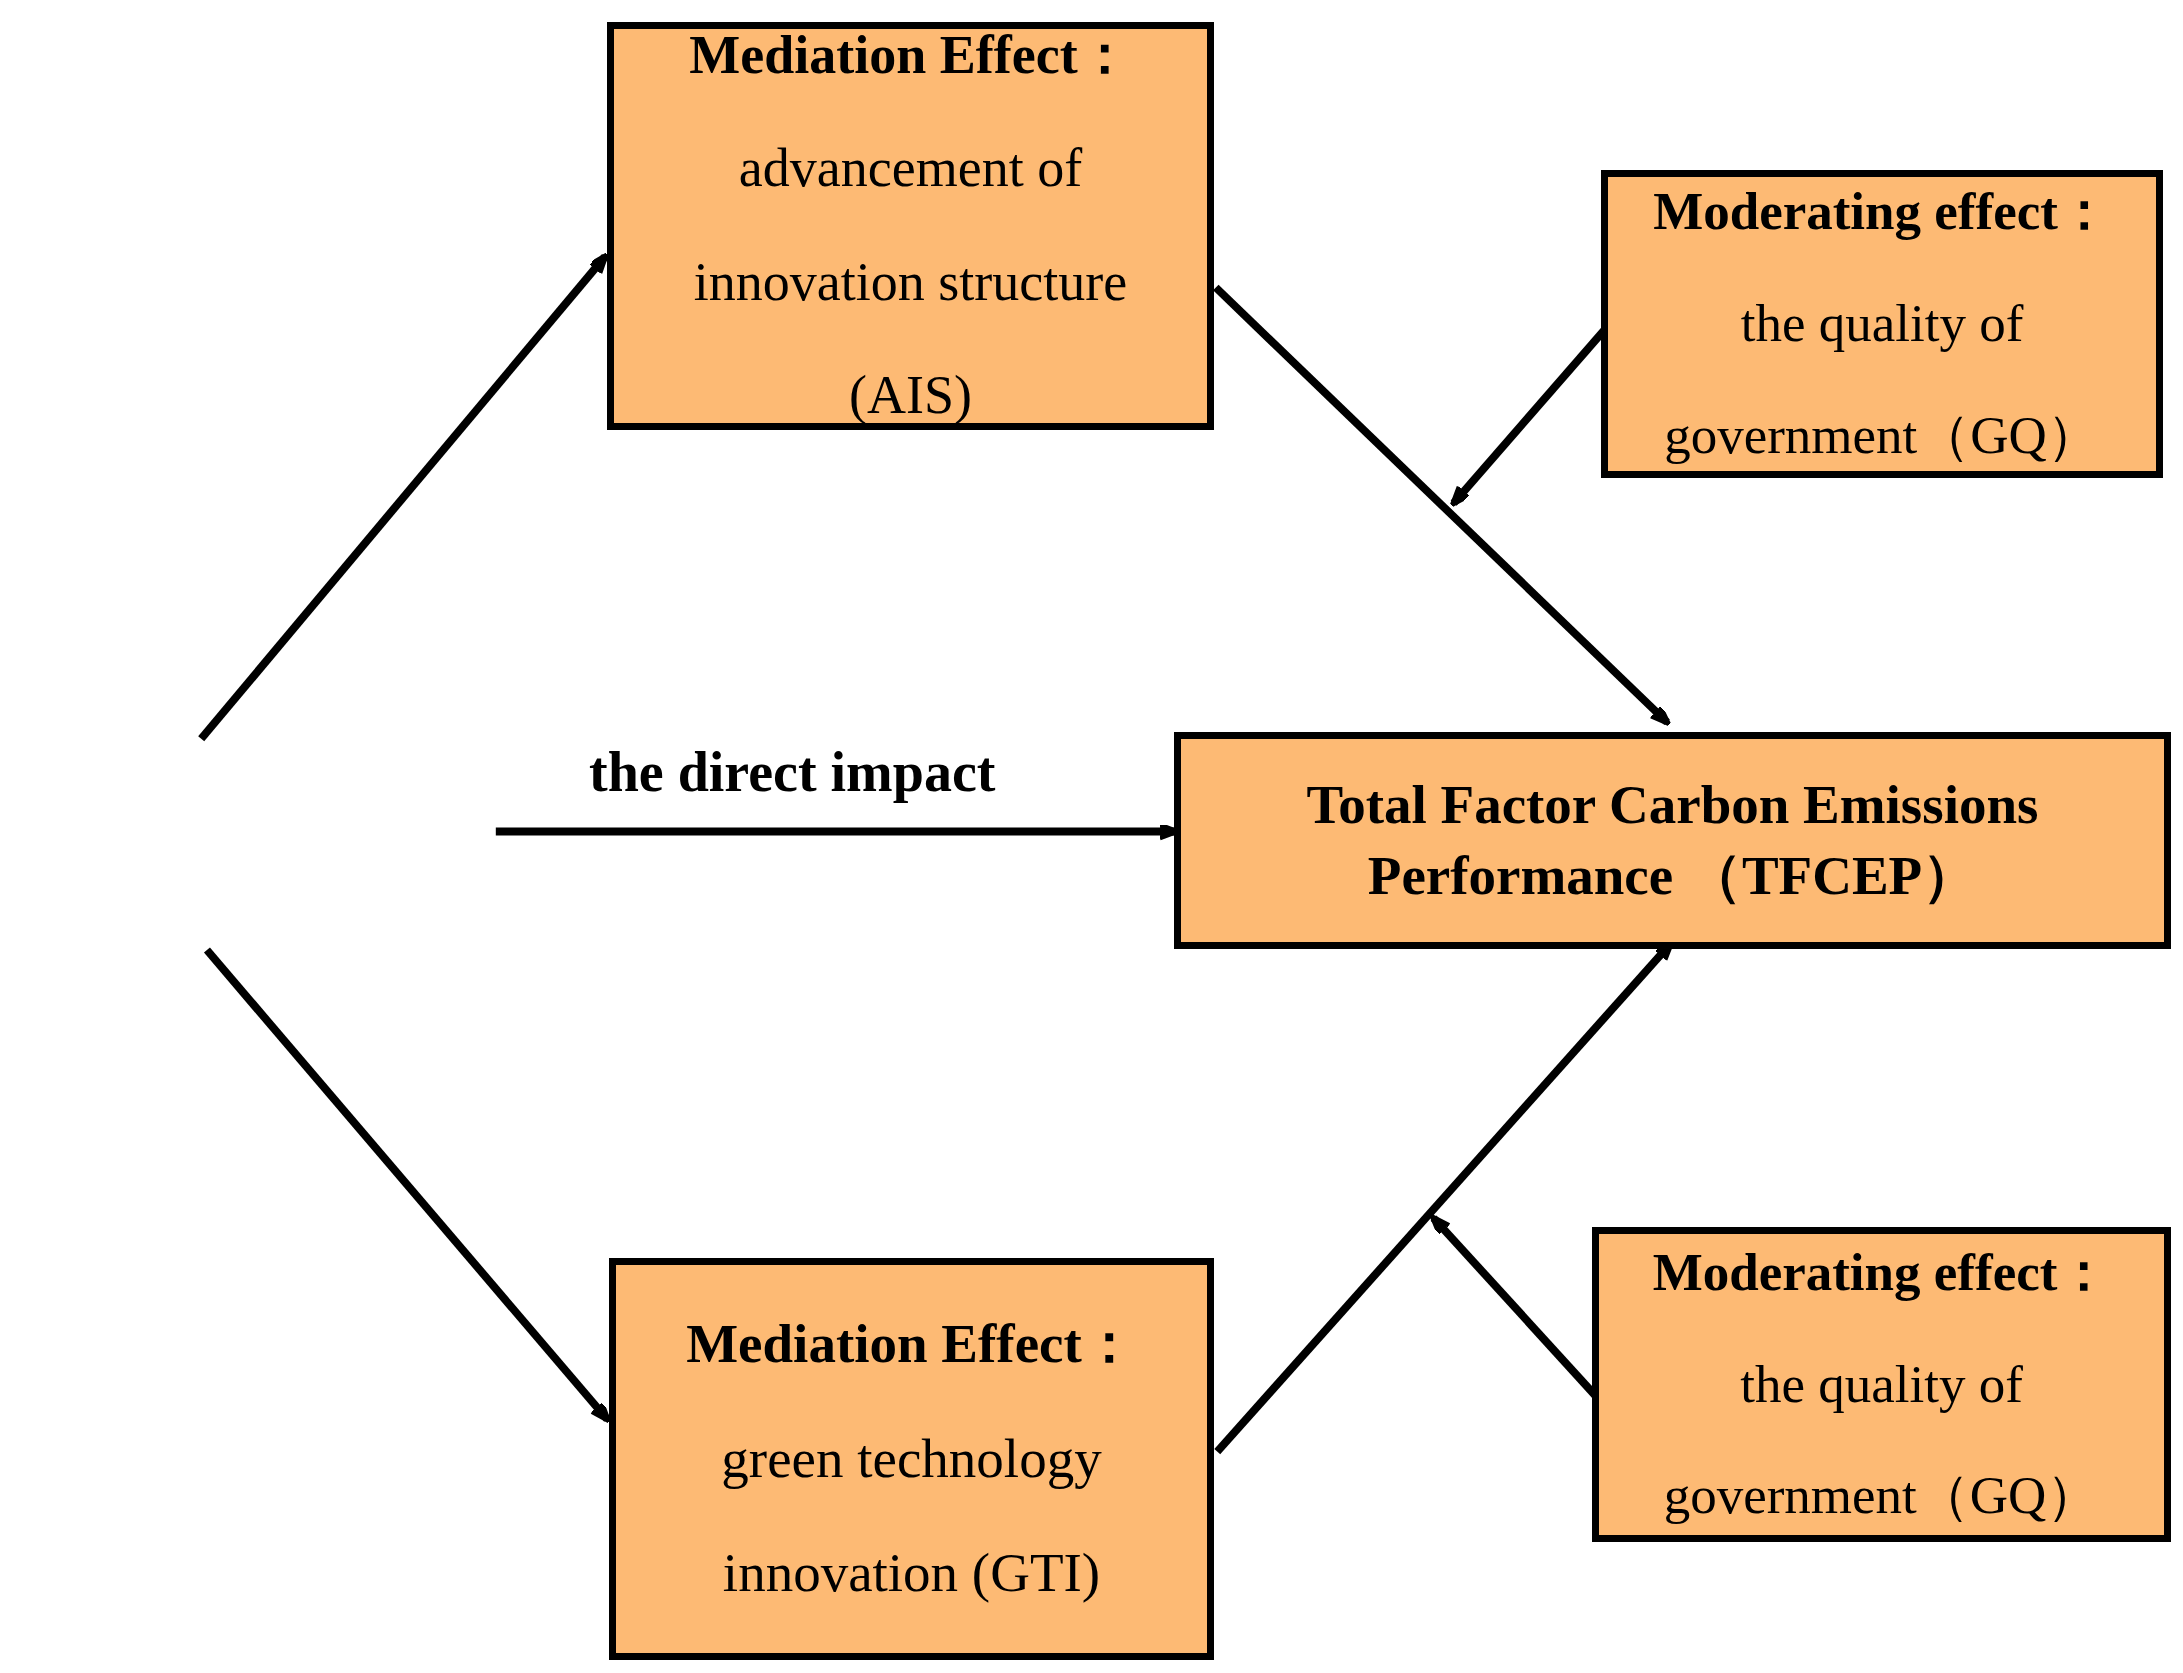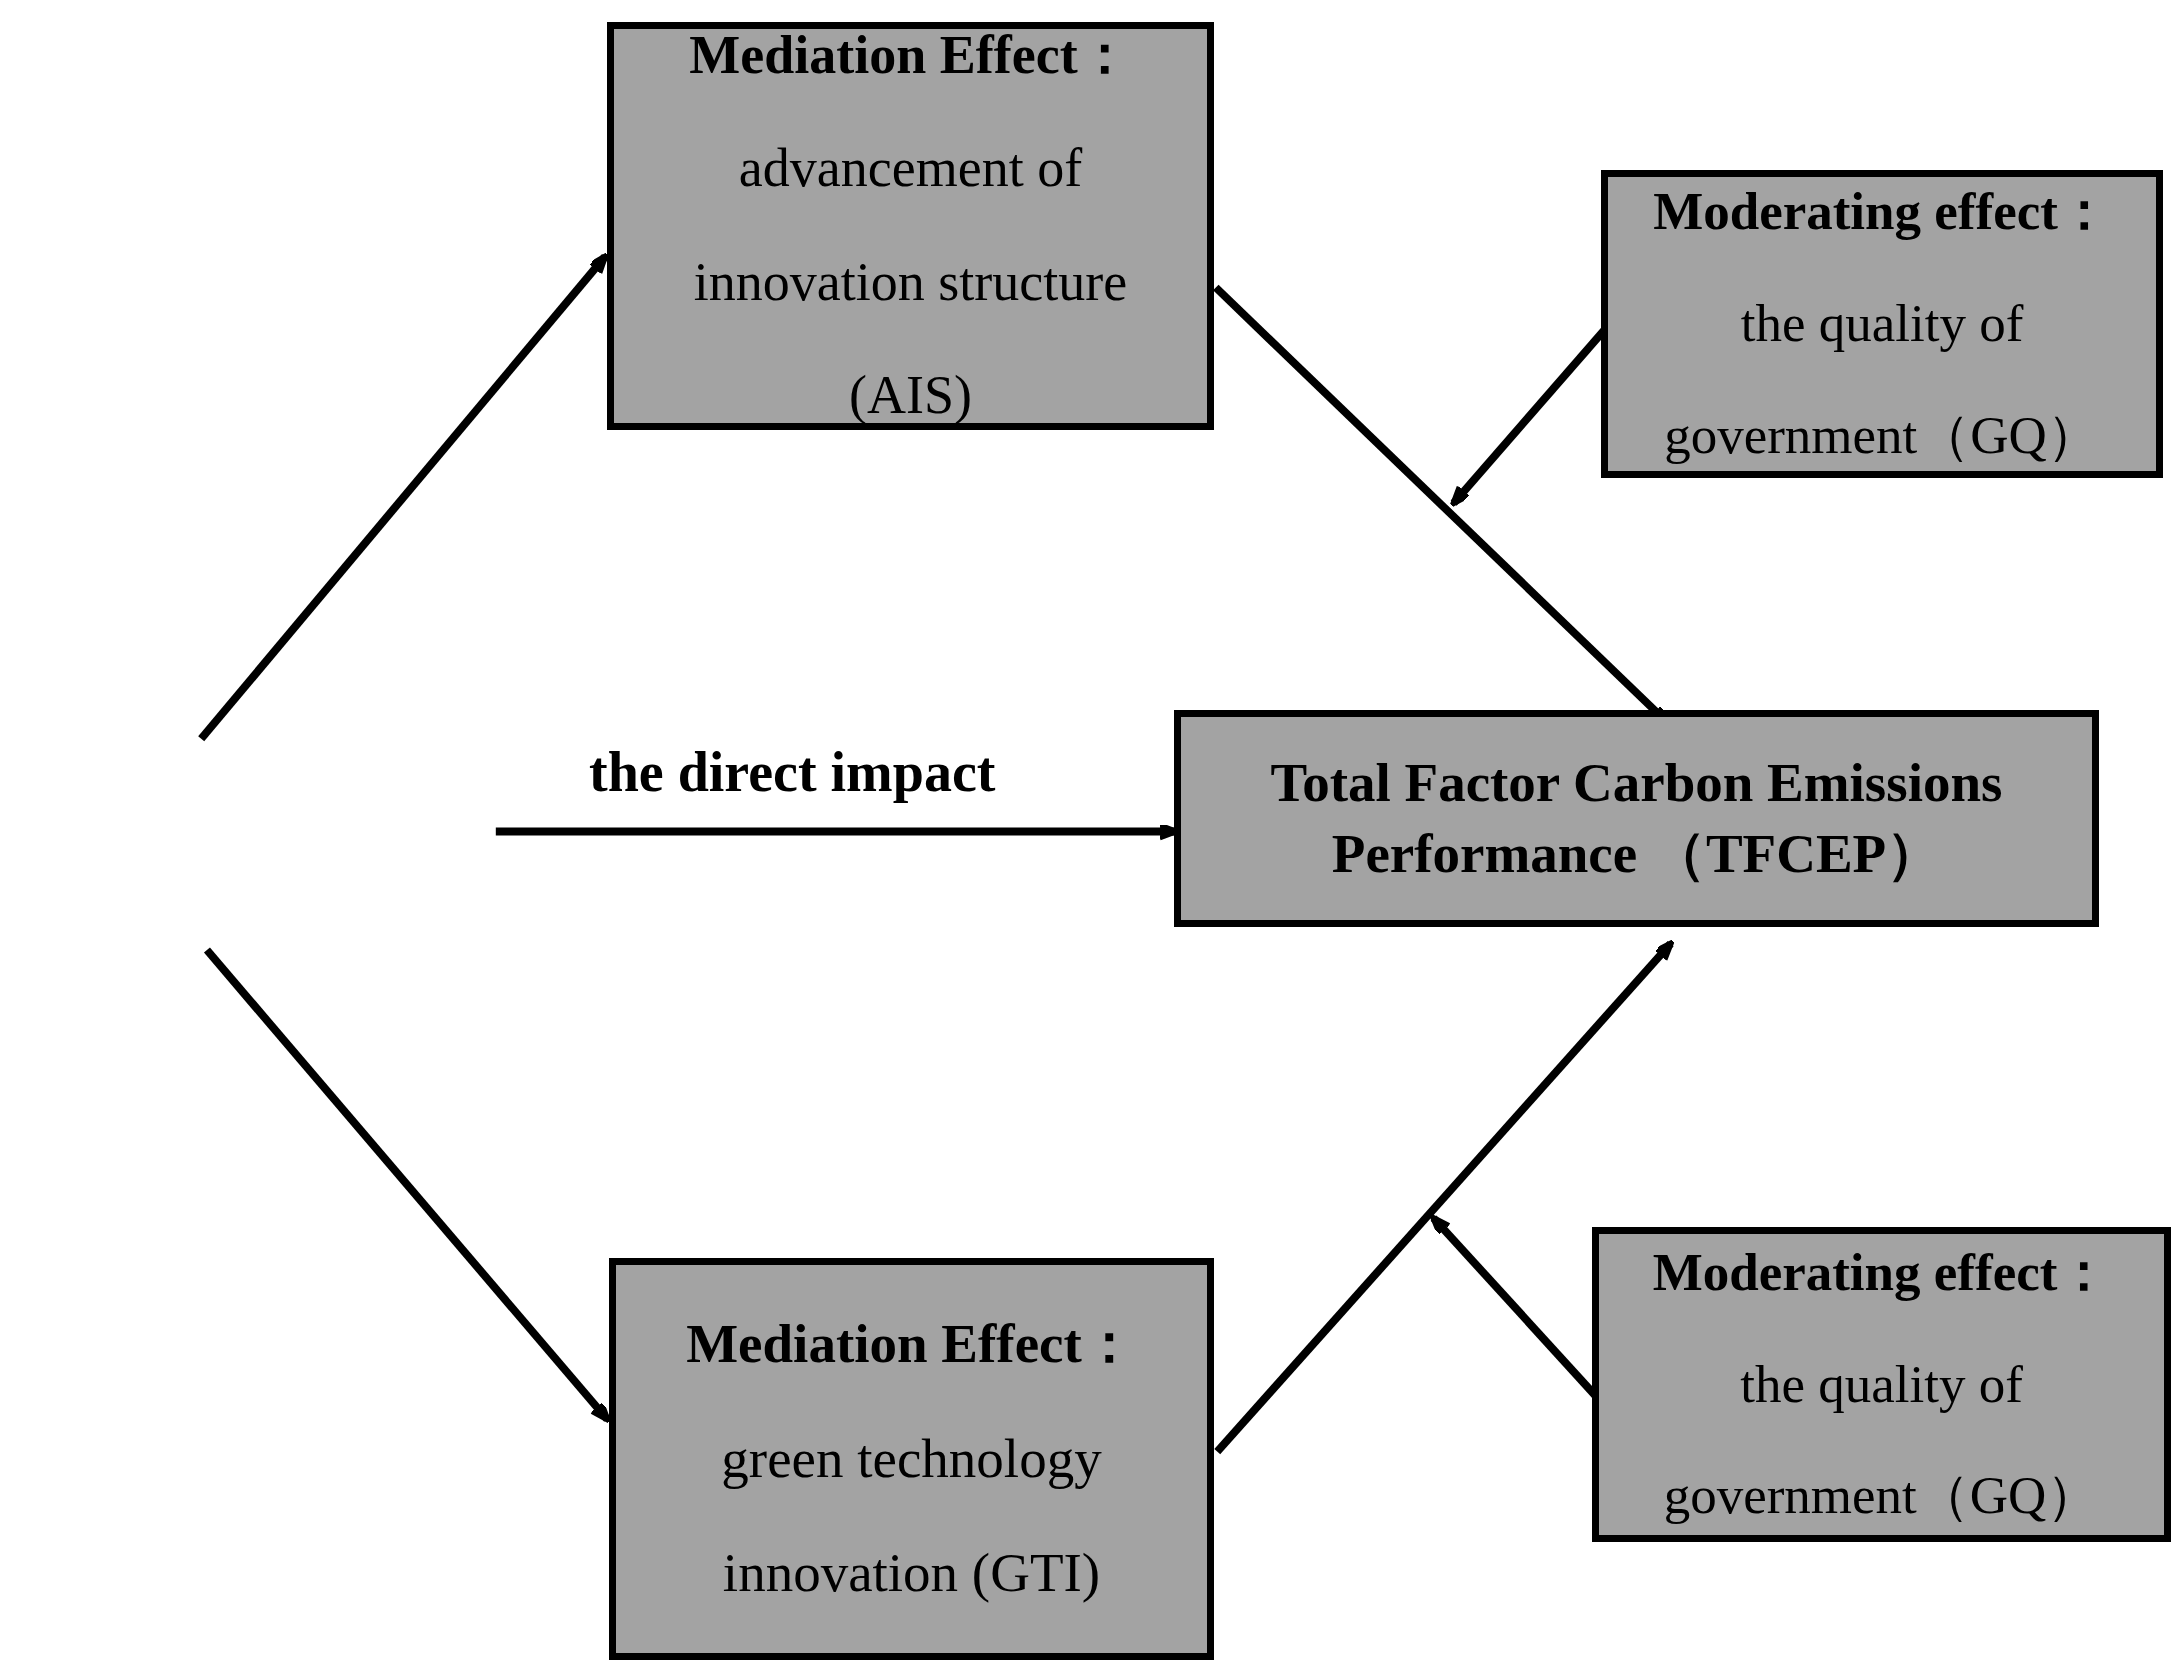--- a/index.html
+++ b/index.html
@@ -23,21 +23,21 @@
     position: absolute;
     top: 0;
     left: 0;
     width: 2183px;
     height: 1673px;
     overflow: visible;
   }
   .node-box {
     position: absolute;
     box-sizing: border-box;
-    background: #a3a3a3;
+    background: #fdba74;
     border: 7.2px solid #000000;
     display: flex;
     flex-direction: column;
     align-items: center;
     justify-content: center;
     text-align: center;
     color: #000000;
     z-index: 3;
   }
   .node-line {
@@ -55,21 +55,21 @@
   }
   #node-gq-top {
     left: 1601px; top: 170px; width: 562px; height: 308px;
     font-size: 53px;
   }
   #node-green-credit {
     left: 21.6px; top: 740px; width: 474px; height: 208px;
     font-size: 57px;
   }
   #node-tfcep {
-    left: 1174px; top: 710px; width: 925px; height: 217px;
+    left: 1174px; top: 732px; width: 997px; height: 217px;
     font-size: 55px;
   }
   #node-gti {
     left: 609px; top: 1258px; width: 605px; height: 402px;
     font-size: 55px;
   }
   #node-gq-bottom {
     left: 1592px; top: 1227px; width: 579px; height: 315px;
     font-size: 53px;
   }

